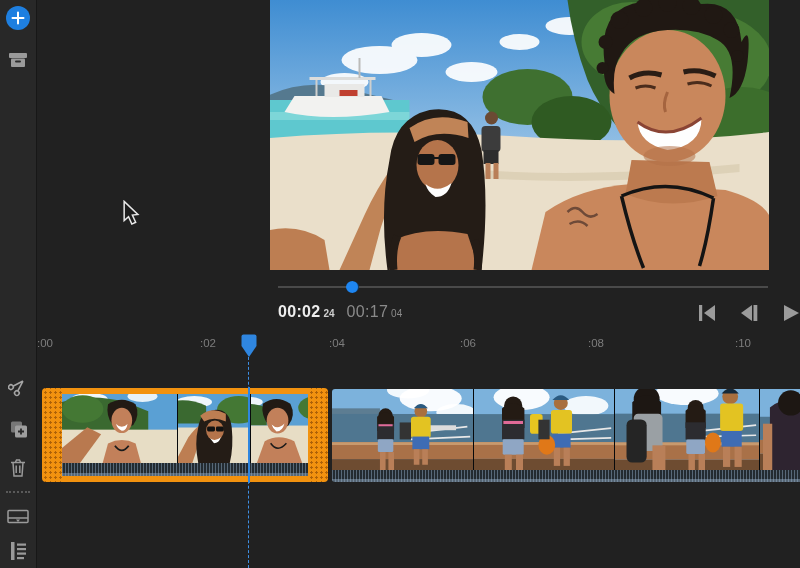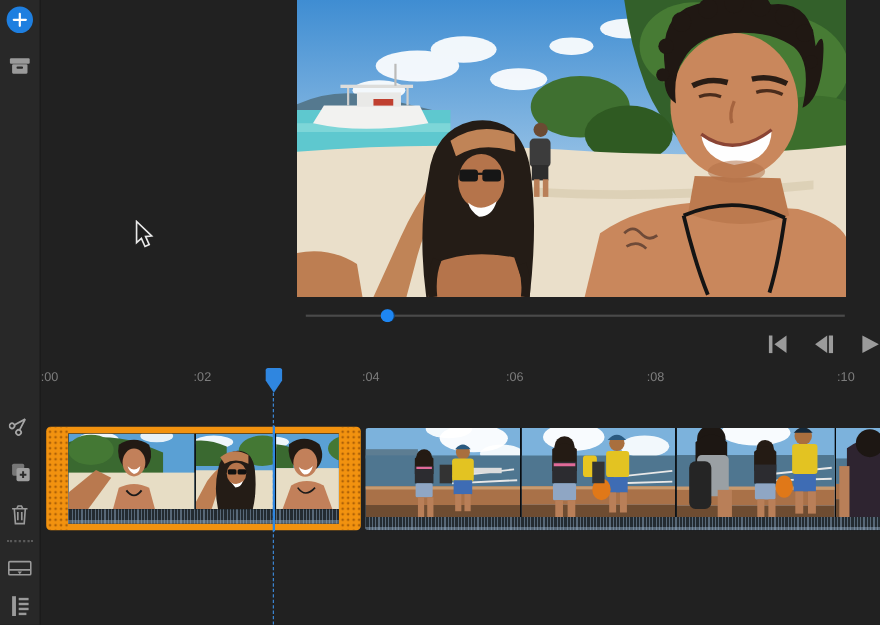--- a/index.html
+++ b/index.html
@@ -398,20 +398,26 @@
     <use href="#sc-selfie"></use>
   </svg>
 </div>
 
 <div class="scrubber">
   <div class="track"></div>
   <div class="thumb" style="left: 15.1%;"></div>
 </div>
 
 <div class="controls">
+  <div class="timecode">
+    <span class="tc-cur">00:02</span>
+    <span class="tc-curf">24</span>
+    <span class="tc-tot">00:17</span>
+    <span class="tc-totf">04</span>
+  </div>
 
   <div class="transport">
     <button class="tbtn">
       <span>
         <svg width="20" height="18" viewBox="0 0 20 18" fill="#9B9B9B">
           <rect x="2" y="1" width="3.2" height="16"></rect>
             <path d="M18 1 L7 9 L18 17 Z"></path>
         </svg>
       </span>
     </button>
@@ -430,25 +436,25 @@
           </svg>
       </span>
     </button>
 
   </div>
 
 </div>
 
 <div class="ruler">
   <span style="left:45px">:00</span>
-  <span style="left:184px">:02</span>
+  <span style="left:208px">:02</span>
   <span style="left:337px">:04</span>
   <span style="left:468px">:06</span>
   <span style="left:596px">:08</span>
-  <span style="left:769px">:10</span>
+  <span style="left:743px">:10</span>
 </div>
 
 <div class="clip clip1">
   <div class="handle l"></div>
   <div class="handle r"></div>
   <div class="inner">
     <div class="thumbs">
       <div class="thumb" style="width:115px">
         <svg viewBox="0 0 100 70" preserveAspectRatio="xMidYMid slice">
             <use href="#sc-beach-man"></use>

